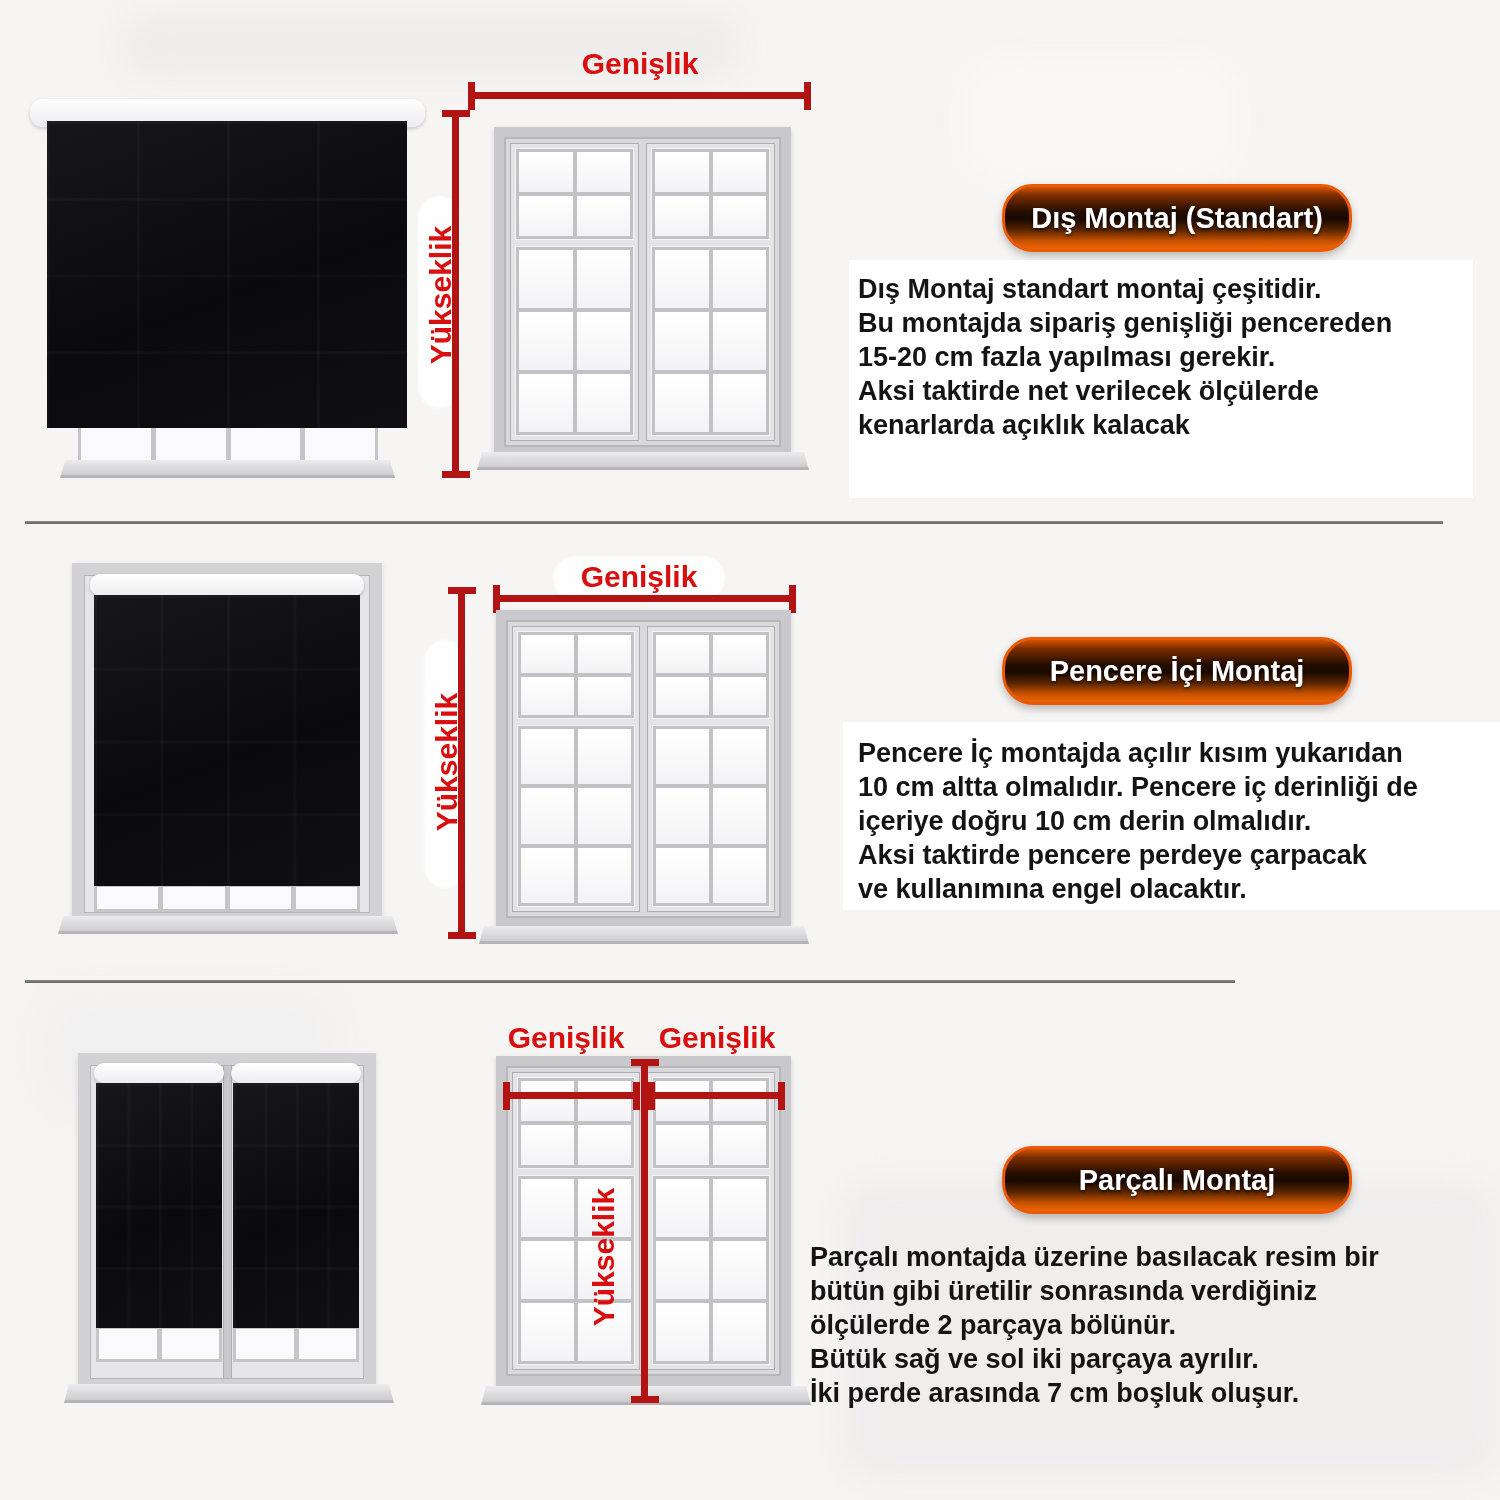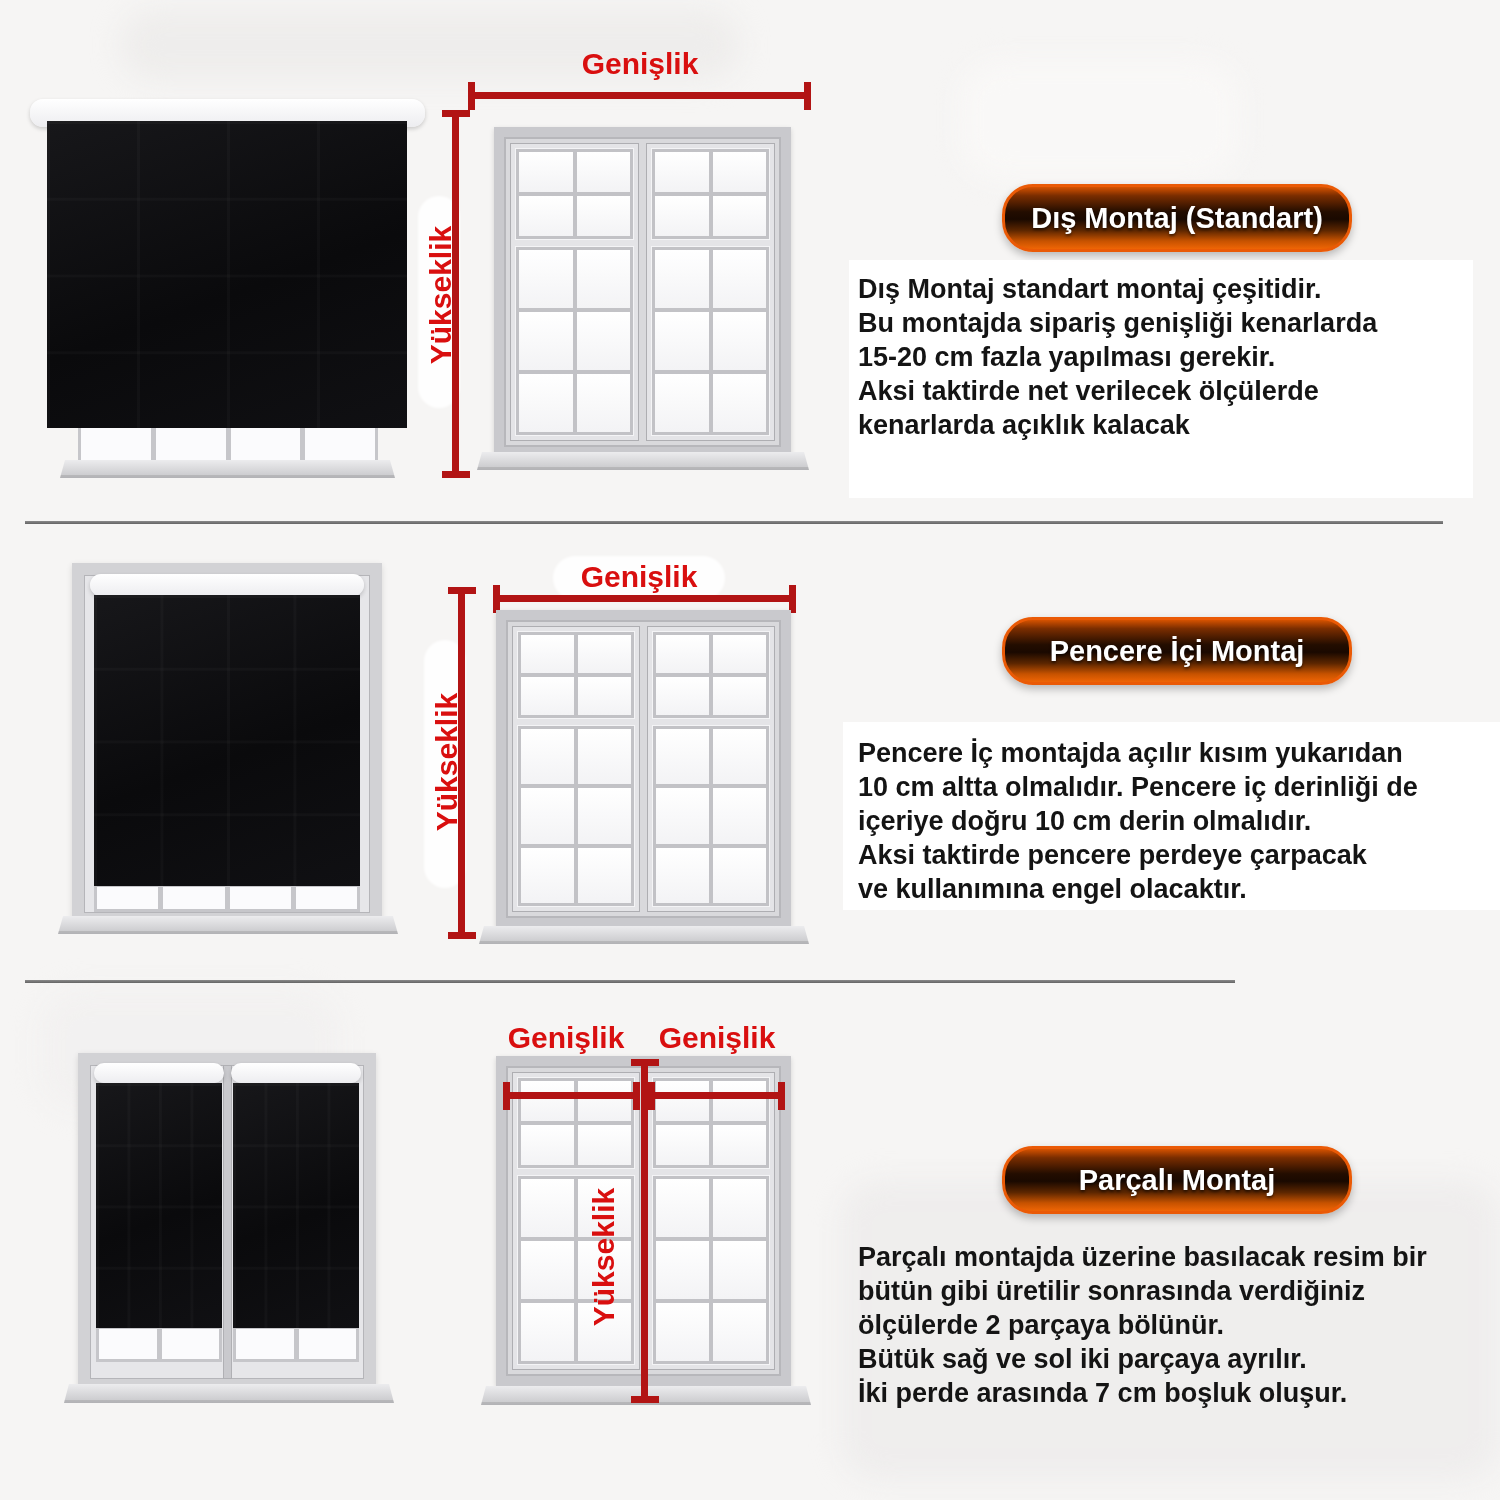--- a/index.html
+++ b/index.html
@@ -135,21 +135,21 @@
       </div>
     </div>
     <div class="sill" style="left:477px;top:452px;width:332px;height:18px;"></div>
 
     <div class="badge" style="left:1002px;top:184px;">
       <span>Dış Montaj (Standart)</span>
     </div>
     <div class="descbg" style="left:849px;top:260px;width:624px;height:238px;"></div>
     <div class="desc" style="left:858px;top:272px;">
       <div>Dış Montaj standart montaj çeşitidir.</div>
-      <div>Bu montajda sipariş genişliği kenarlarda</div>
+      <div>Bu montajda sipariş genişliği pencereden</div>
       <div>15-20 cm fazla yapılması gerekir.</div>
       <div>Aksi taktirde net verilecek ölçülerde</div>
       <div>kenarlarda açıklık kalacak</div>
     </div>
   </div>
 
   <div>
 
     <div>
       <div class="bframe" style="left:72px;top:563px;width:310px;height:362px;"></div>
@@ -203,21 +203,21 @@
               <i></i>
               <i></i>
               <i></i>
               <i></i>
             </div>
         </div>
       </div>
     </div>
     <div class="sill" style="left:479px;top:926px;width:330px;height:18px;"></div>
 
-    <div class="badge" style="left:1002px;top:617px;">
+    <div class="badge" style="left:1002px;top:637px;">
       <span>Pencere İçi Montaj</span>
     </div>
     <div class="descbg" style="left:843px;top:722px;width:657px;height:188px;"></div>
     <div class="desc" style="left:858px;top:736px;">
       <div>Pencere İç montajda açılır kısım yukarıdan</div>
       <div>10 cm altta olmalıdır. Pencere iç derinliği de</div>
       <div>içeriye doğru 10 cm derin olmalıdır.</div>
       <div>Aksi taktirde pencere perdeye çarpacak</div>
       <div>ve kullanımına engel olacaktır.</div>
     </div>
@@ -284,21 +284,21 @@
     <div class="mlabel" style="left:566px;top:1038px;">Genişlik</div>
     <div class="mlabel" style="left:717px;top:1038px;">Genişlik</div>
     <div class="mline h" style="left:506px;top:1092px;width:131px;"></div>
     <div class="mline h" style="left:651px;top:1092px;width:131px;"></div>
     <div class="mline v" style="left:641px;top:1062px;height:338px;"></div>
     <div class="mlabel vert" style="left:604px;top:1257px;">Yükseklik</div>
 
     <div class="badge" style="left:1002px;top:1146px;">
       <span>Parçalı Montaj</span>
     </div>
-    <div class="desc" style="left:858px;top:1240px;">
+    <div class="desc" style="left:810px;top:1240px;">
       <div>Parçalı montajda üzerine basılacak resim bir</div>
       <div>bütün gibi üretilir sonrasında verdiğiniz</div>
       <div>ölçülerde 2 parçaya bölünür.</div>
       <div>Bütük sağ ve sol iki parçaya ayrılır.</div>
       <div>İki perde arasında 7 cm boşluk oluşur.</div>
     </div>
   </div>
 
 </div>
 

